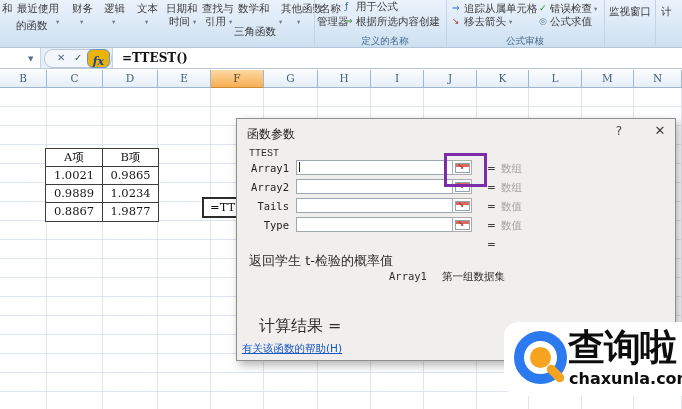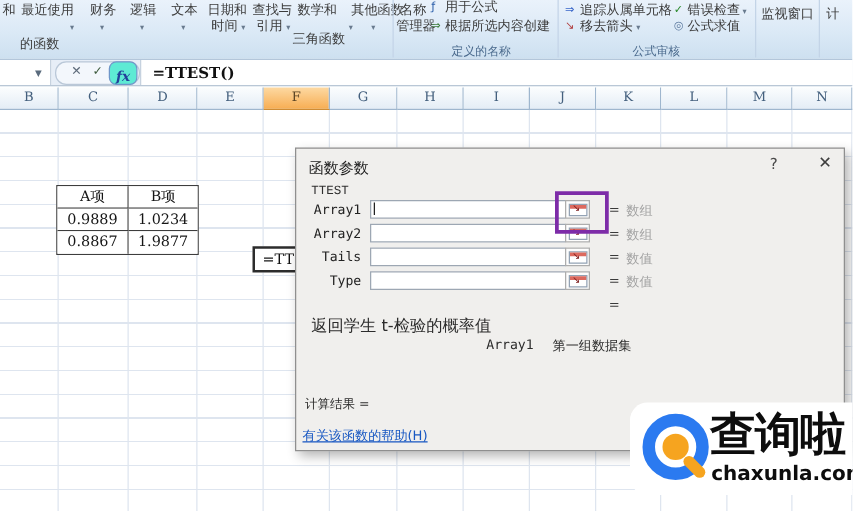--- a/index.html
+++ b/index.html
@@ -19,21 +19,21 @@
 
   
   .fbar{position:absolute;left:0;top:48px;width:682px;height:20px;background:#e7eef7;
         border-bottom:1px solid #b9c7d6;}
   .namebox{position:absolute;left:0;top:0;width:40px;height:20px;background:#fff;border-right:1px solid #c6d2df;}
   .nb-caret{position:absolute;left:28px;top:7px;font-size:7px;color:#5a6b7d;}
   .fcluster{position:absolute;left:44px;top:1px;width:66px;height:17px;border:1px solid #bac8d8;
             border-radius:9px;background:#f3f7fc;}
   .fbtn{position:absolute;top:2px;font-size:10px;color:#5d6b7a;}
   .fxbox{position:absolute;left:87px;top:1px;width:21px;height:17px;border:1px solid #6f96c9;
-         background:#5eead4;border-radius:6px;text-align:center;}
+         background:#eab308;border-radius:6px;text-align:center;}
   .fx{font-family:"DejaVu Serif","Liberation Serif",serif;font-style:italic;font-weight:bold;
       font-size:11px;color:#23409a;line-height:16px;}
   .fwhite{position:absolute;left:112px;top:0;width:570px;height:20px;background:#fff;border-left:1px solid #c6d2df;}
   .formula{position:absolute;left:9px;top:3px;font-family:"DejaVu Serif","Liberation Serif",serif;
            font-weight:600;font-size:12px;color:#111;}
 
   
   .colhdr{position:absolute;left:0;top:70px;height:18px;display:flex;}
   .ch{box-sizing:border-box;height:18px;border-right:1px solid #9eb6ce;border-bottom:1px solid #9eb6ce;
       background:linear-gradient(#fbfdfe,#e4edf6);font-family:"DejaVu Serif","Liberation Serif",serif;
@@ -78,41 +78,41 @@
   .rsicon{position:relative;display:block;width:13px;height:8px;margin:2px auto 0;border:1px solid #93a2b4;background:#fff;}
   .rsicon::before{content:"";position:absolute;left:0;top:0;right:0;height:3px;background:#dd6a5f;}
   .rsicon::after{content:"↘";position:absolute;left:2px;top:-2px;font-size:8px;color:#7d1d1d;}
   .feq{position:absolute;left:250px;font-size:10.5px;color:#3a3a3a;}
   .fhint{position:absolute;left:264px;font-size:10.5px;color:#a3a3a3;}
   .annot{position:absolute;left:207px;top:34px;width:37px;height:28px;border:3px solid #7d2ca8;z-index:12;}
   .ddesc{position:absolute;left:12px;top:133px;font-size:13px;color:#2c2c2c;}
   .dparam-name{position:absolute;left:152px;top:151px;font-family:"DejaVu Sans Mono","Liberation Mono",monospace;
                font-size:10.5px;color:#2c2c2c;}
   .dparam-text{position:absolute;left:205px;top:151px;font-size:10.5px;color:#2c2c2c;}
-  .dresult{position:absolute;left:7px;top:197px;font-size:10px;color:#2c2c2c;}
+  .dresult{position:absolute;left:22px;top:197px;font-size:16px;color:#2c2c2c;}
   .dlink{position:absolute;left:5px;top:223px;font-size:10.5px;color:#1757c2;text-decoration:underline;cursor:pointer;}
 
   
   .wm{position:absolute;left:504px;top:322px;width:178px;height:74px;background:#fff;
       border-radius:14px 0 0 14px;z-index:20;}
   .wm-ring{position:absolute;left:10px;top:9px;width:33px;height:33px;border:10px solid #2b7af0;border-radius:50%;}
   .wm-dot{position:absolute;left:26px;top:25px;width:21px;height:21px;background:#f6a41f;border-radius:50%;}
   .wm-handle{position:absolute;left:47px;top:41px;width:9px;height:21px;background:#f6a41f;border-radius:5px;
              transform:rotate(-45deg);}
   .wm-brand{position:absolute;left:64px;top:1px;font-size:37px;font-weight:800;color:#0d0d0d;letter-spacing:-1px;}
   .wm-domain{position:absolute;left:65px;top:47px;font-size:16px;font-weight:700;color:#0d0d0d;}
 </style>
 </head>
 <body>
 
 <div class="ribbon">
   <span class="rtext" style="left:2px;top:3px;">和</span>
 
   <span class="rtext" style="left:17px;top:3px;">最近使用</span>
-  <span class="rtext" style="left:16px;top:30px;">的函数</span>
+  <span class="rtext" style="left:16px;top:20px;">的函数</span>
   <span class="caret" style="left:56px;top:18px;">▾</span>
 
   <span class="rtext" style="left:72px;top:3px;">财务</span>
   <span class="caret" style="left:80px;top:18px;">▾</span>
 
   <span class="rtext" style="left:104px;top:3px;">逻辑</span>
   <span class="caret" style="left:112px;top:18px;">▾</span>
 
   <span class="rtext" style="left:137px;top:3px;">文本</span>
   <span class="caret" style="left:145px;top:18px;">▾</span>
@@ -221,20 +221,24 @@
     <div class="gv" style="width:52px;"></div>
   <div class="gv" style="width:48px;"></div>
 </div>
 
 <div class="dtable">
   <div class="drow">
     <div class="dcell">A项</div>
     <div class="dcell last">B项</div>
   </div>
   <div class="drow">
+    <div class="dcell">1.0021</div>
+    <div class="dcell last">0.9865</div>
+  </div>
+  <div class="drow">
     <div class="dcell">0.9889</div>
     <div class="dcell last">1.0234</div>
   </div>
   <div class="drow lastrow">
     <div class="dcell">0.8867</div>
     <div class="dcell last">1.9877</div>
   </div>
 </div>
 
 <div class="editcell">=TT</div>

